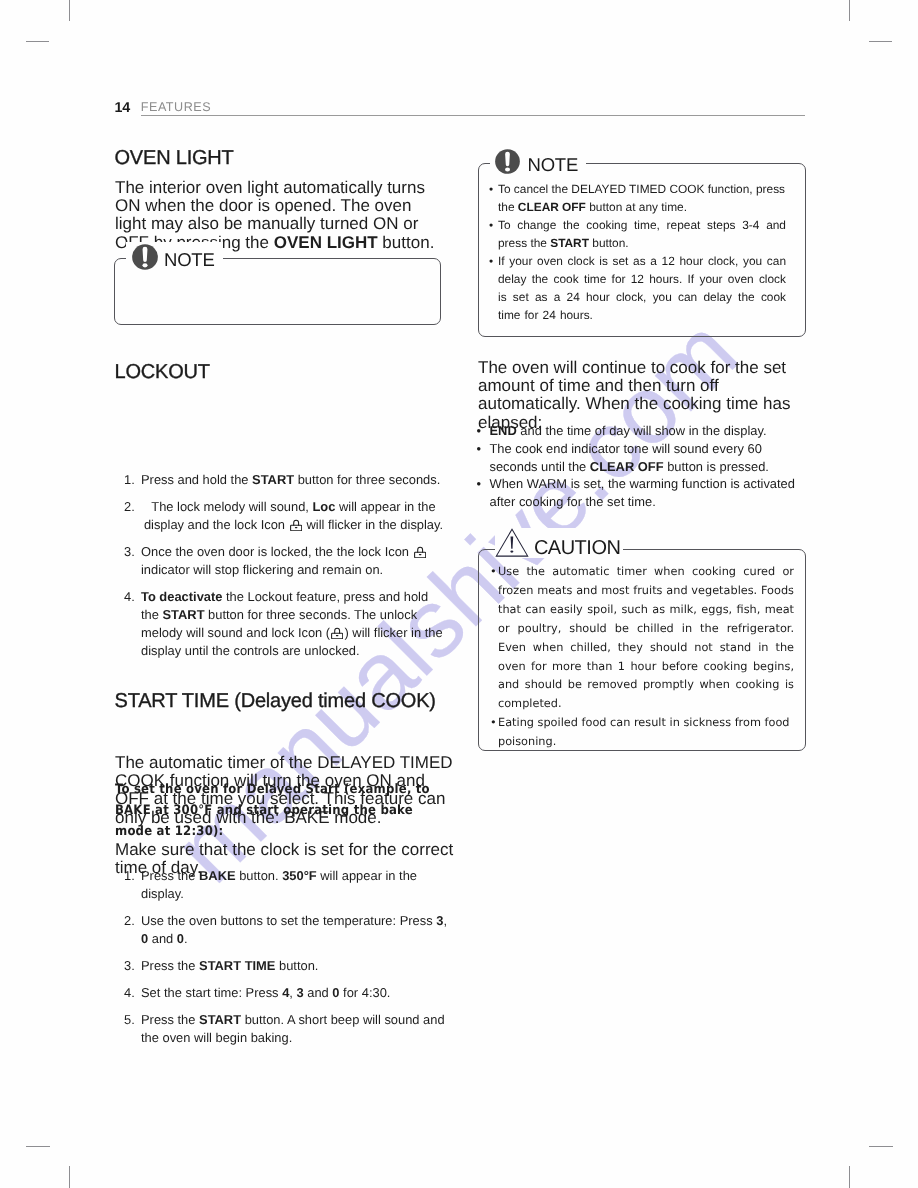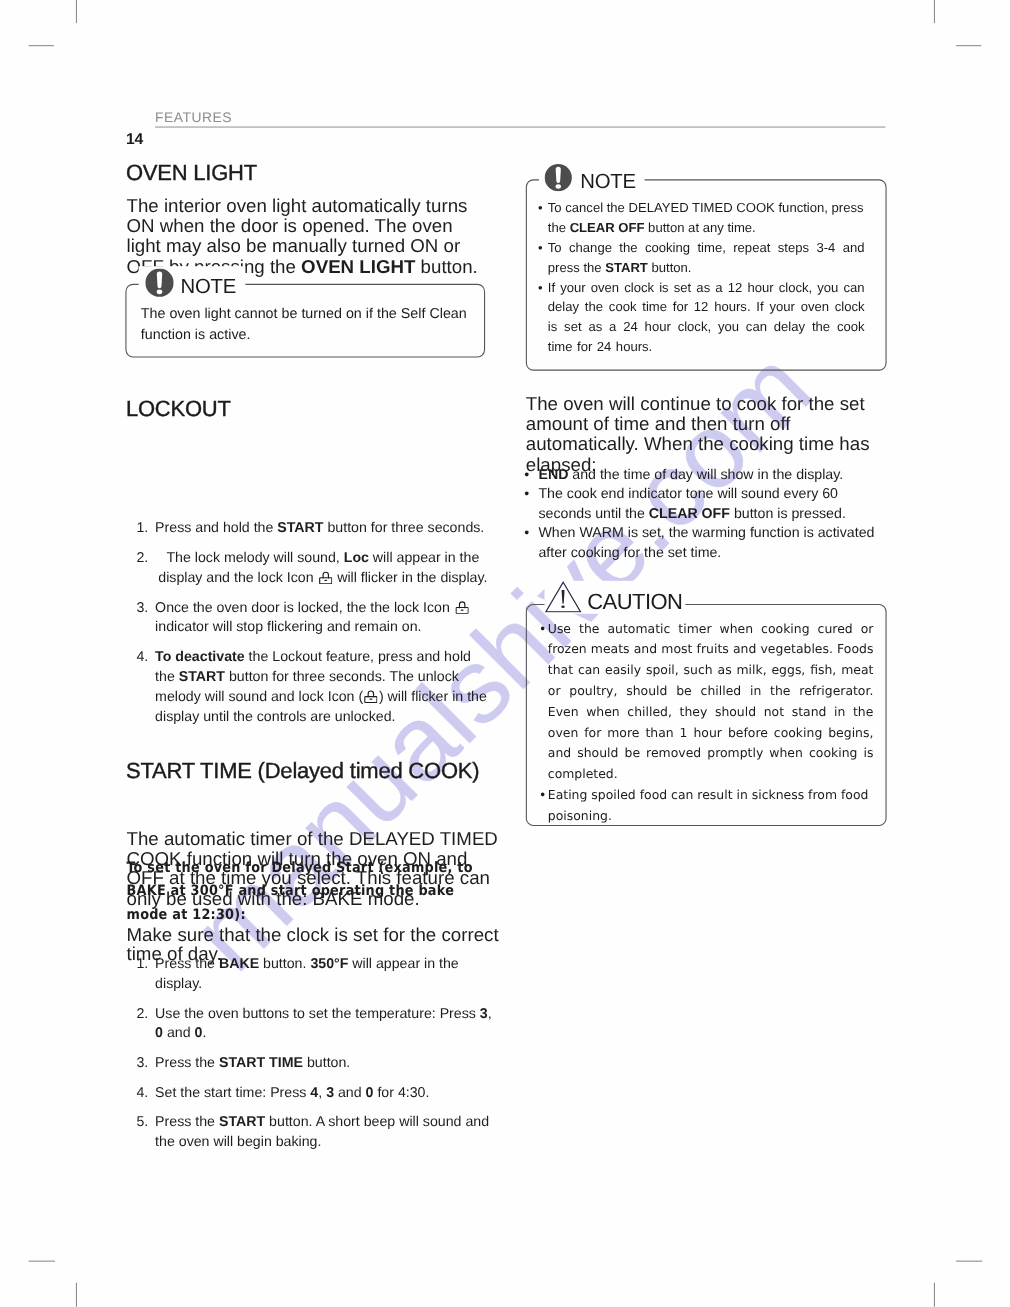--- a/index.html
+++ b/index.html
@@ -9,21 +9,21 @@
   .page{position:absolute;left:0;top:0;width:918px;height:1188px;}
 
   .cm{position:absolute;background:#8e8e92;}
 
   .wm{position:absolute;color:#cecbf0;font-family:"Liberation Sans",sans-serif;
       font-weight:400;white-space:nowrap;pointer-events:none;line-height:0;
       -webkit-text-stroke:0.3px #cecbf0;transform-origin:0 0;}
 
   
   #hdr{position:absolute;left:115px;top:97.5px;width:691px;height:18px;}
-  #hdr .pg{position:absolute;left:-0.4px;top:2px;font-size:14.3px;font-weight:700;color:#1a1a1a;letter-spacing:-0.3px;margin-top:19px;}
+  #hdr .pg{position:absolute;left:-0.4px;top:2px;font-size:14.3px;font-weight:700;color:#1a1a1a;letter-spacing:-0.3px;}
   #hdr .sec{position:absolute;left:25.8px;top:2.9px;font-size:12.6px;color:#8d8d8d;letter-spacing:0.5px;font-weight:400;}
   #hdr .rule{position:absolute;left:25.8px;top:17.5px;width:664px;height:1px;background:#9a9a9a;}
 
   .h1{position:absolute;font-size:20px;font-weight:400;color:#1b1b1b;letter-spacing:-0.2px;white-space:nowrap;-webkit-text-stroke:0.35px #1b1b1b;}
   .p{position:absolute;font-size:17px;color:#1e1e1e;line-height:18.2px;}
   b{font-weight:700;}
 
   .box{position:absolute;border:1px solid #55555a;border-radius:7px;}
   .boxlbl{position:absolute;background:#fefefe;}
   .boxlbl .ic{position:absolute;left:0;top:0;}
@@ -73,21 +73,20 @@
   <div class="boxlbl" style="left:126px;top:242px;width:97px;height:29px;">
     <span class="ic" style="left:6px;top:1.6px;width:26px;height:26px;">
       <svg width="26" height="26" viewBox="0 0 52 52">
           <circle cx="26" cy="26" r="25.7" fill="#4c4c4c"></circle>
           <path d="M21.1 10.4a4.9 4.9 0 0 1 9.8 0l-1.3 22.0a3.55 3.55 0 0 1-7.2 0z" fill="#fff"></path>
           <ellipse cx="26" cy="42.6" rx="5.1" ry="4.2" fill="#fff"></ellipse>
         </svg>
     </span>
     <span class="txt" style="left:38px;top:8.7px;font-size:18.5px;letter-spacing:-0.2px;">NOTE</span>
   </div>
-  <div class="boxbody" style="left:128px;top:276px;width:300px;">The oven light cannot be turned on if the Self Clean function is active.</div>
 
   <div class="h1" style="left:114.5px;top:361px;">LOCKOUT</div>
 
 
   <div class="ol" style="left:115px;top:471px;width:330px;">
     <div class="num" style="left:9px;top:0;">1.</div>
     <div class="itm" style="left:26px;top:0;width:305px;">Press and hold the <b>START</b> button for three seconds.</div>
 
     <div class="num" style="left:9px;top:26.7px;">2.</div>
     <div class="itm" style="left:26px;top:26.7px;width:305px;text-align:center;">The lock melody will sound, <b>Loc</b> will appear in the display and the lock Icon <svg class="lk" width="12.3" height="12.2" viewBox="0 0 22 22">

